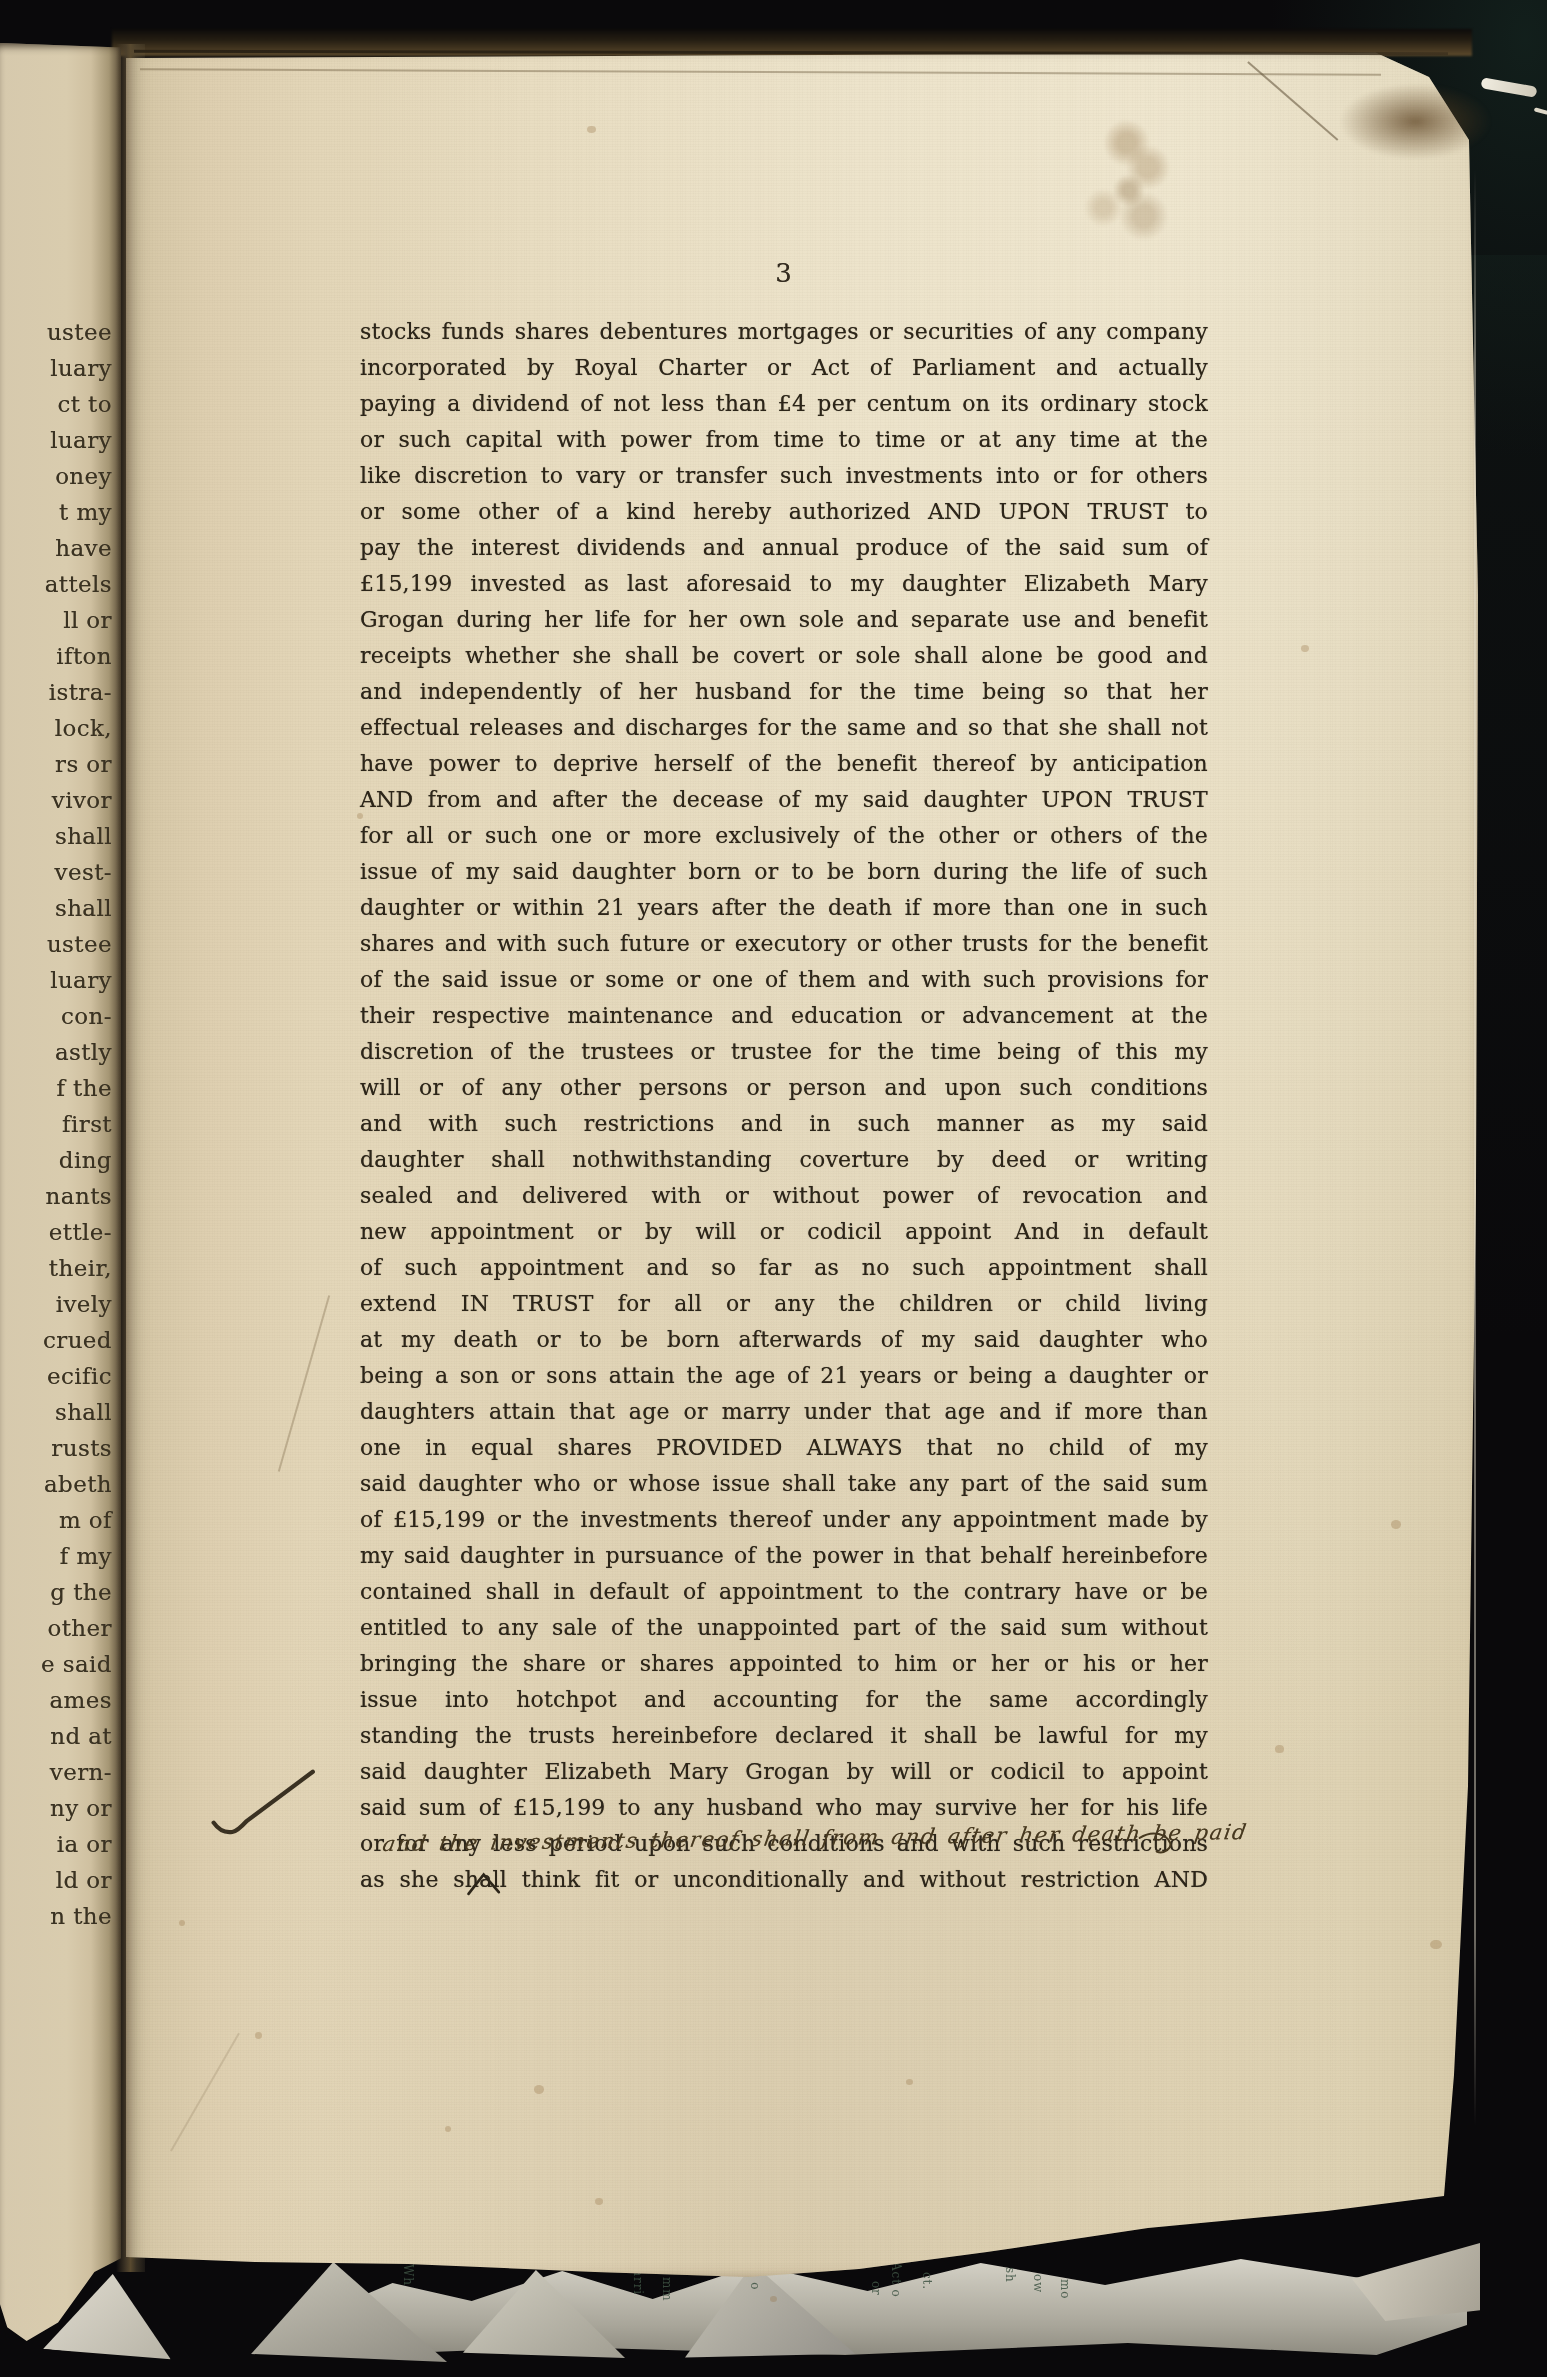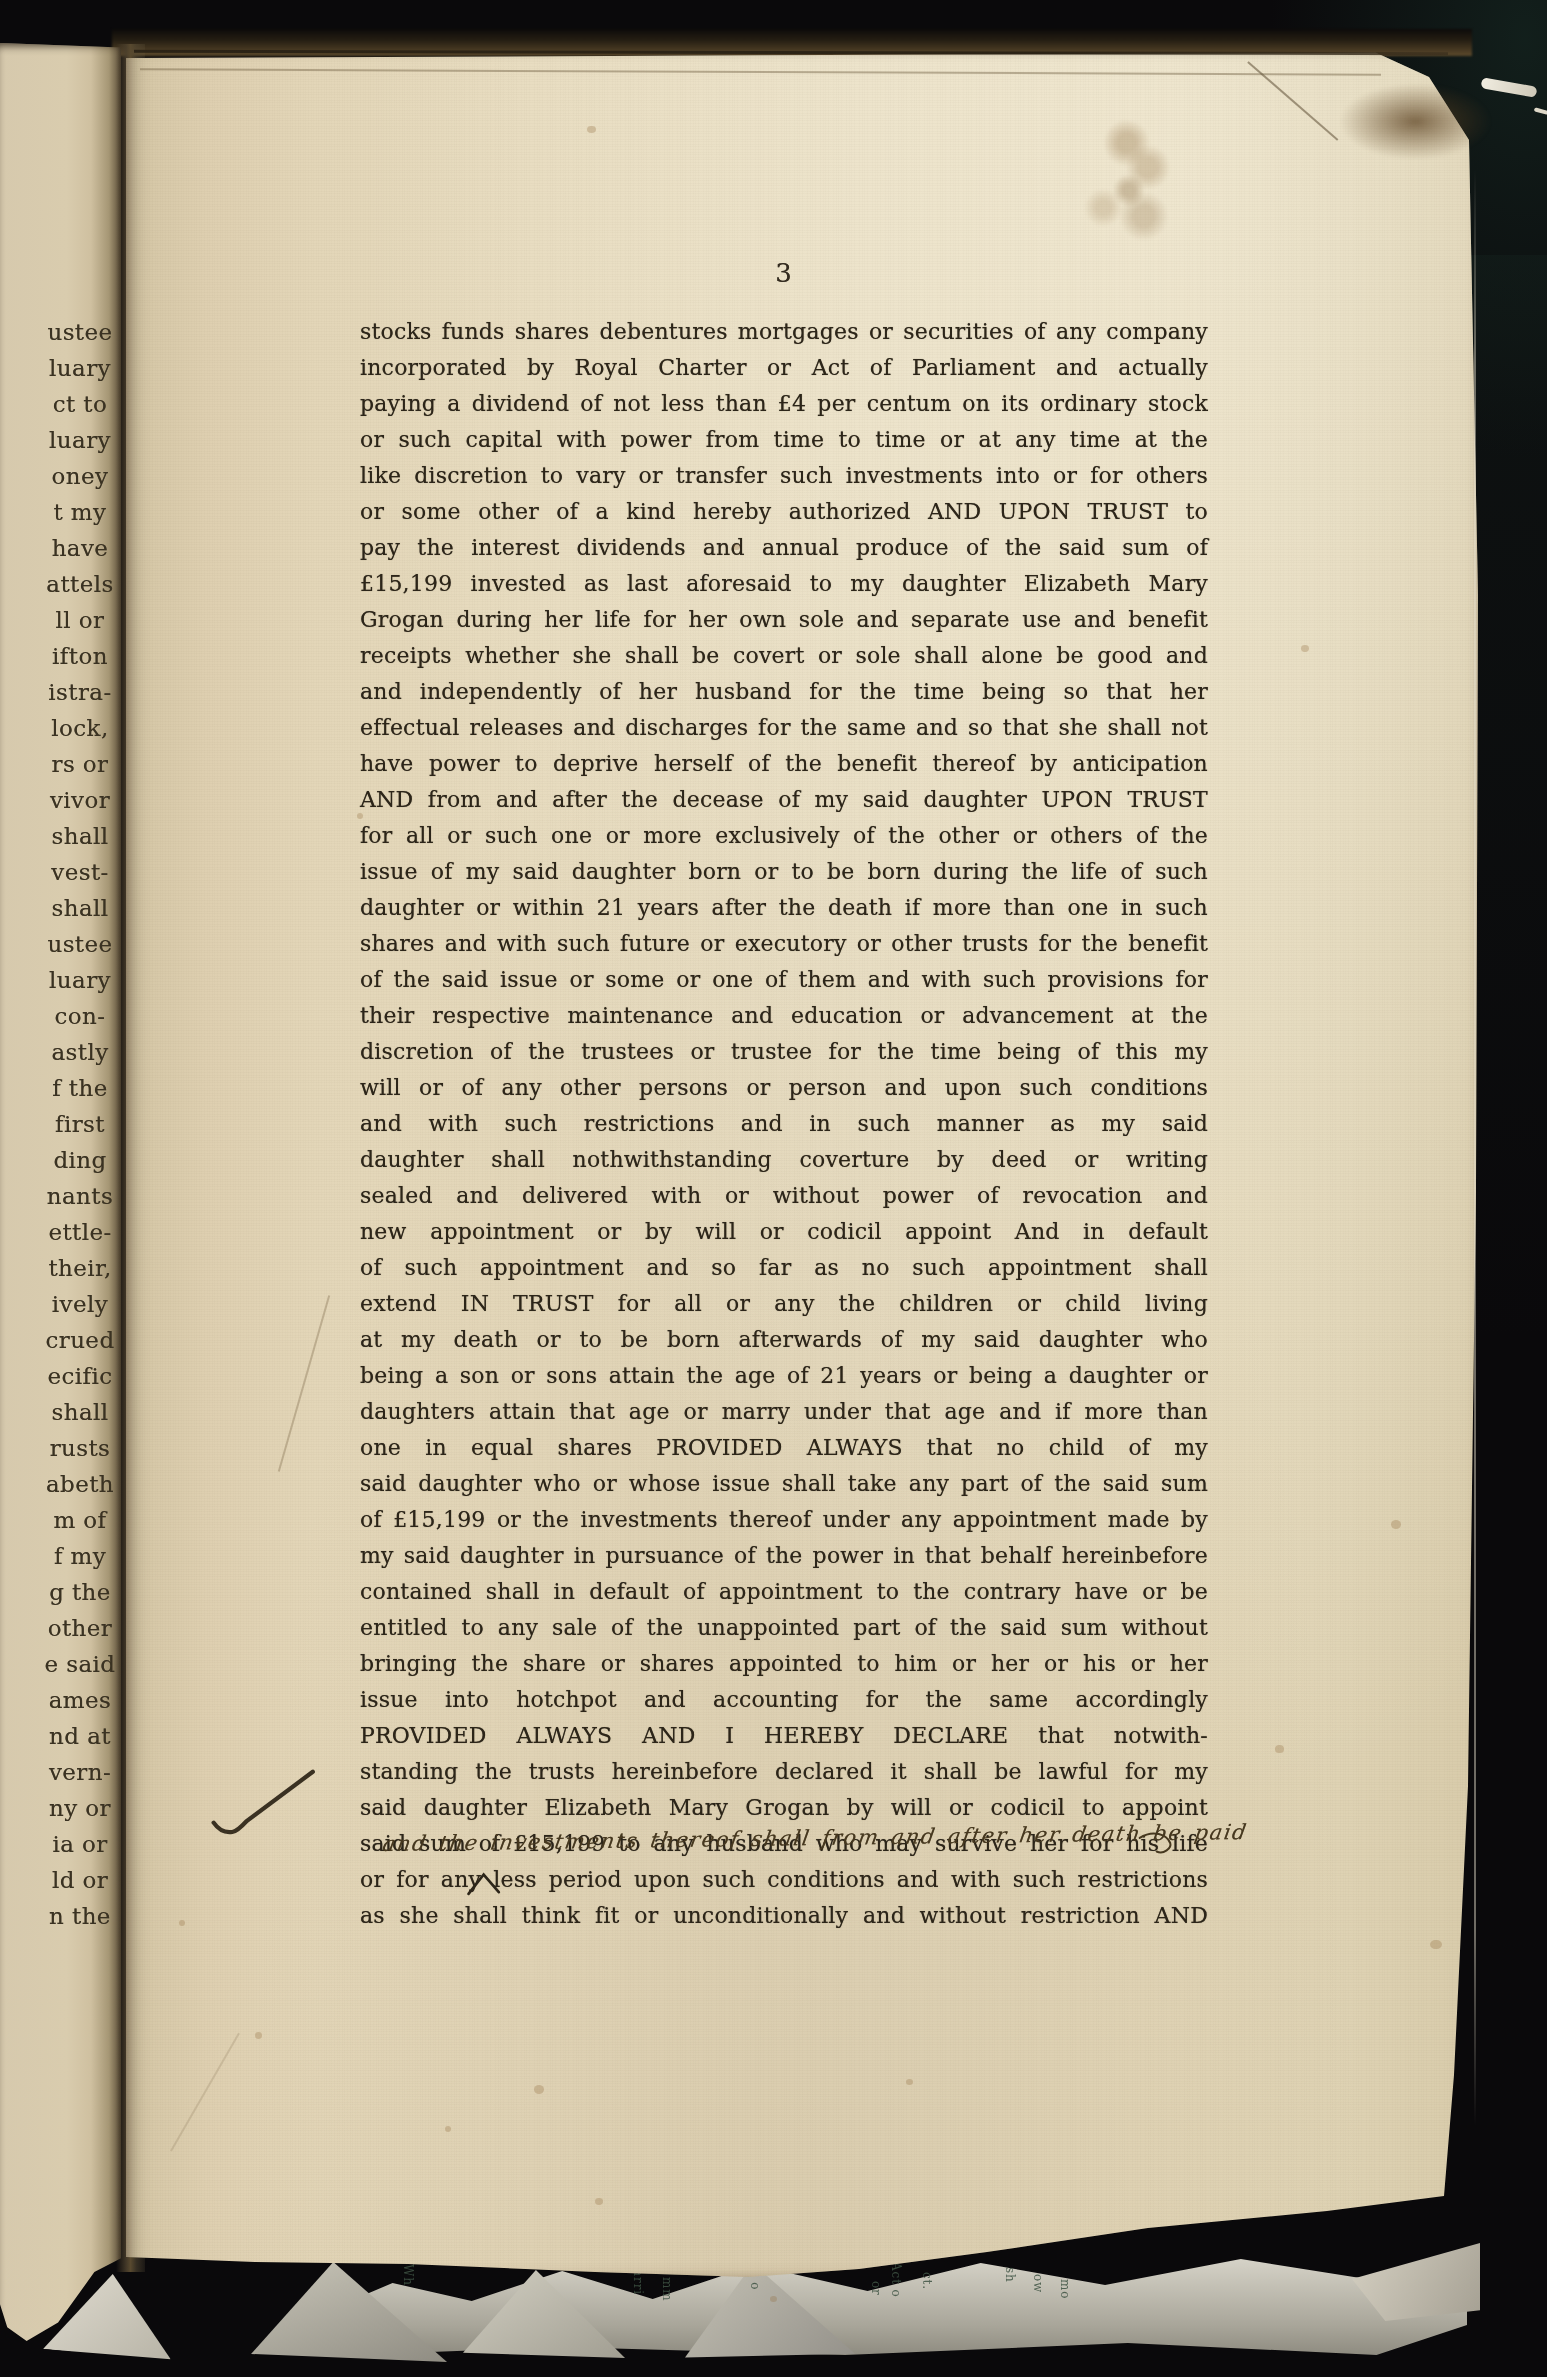--- a/index.html
+++ b/index.html
@@ -78,21 +78,21 @@
   .binding-corner{position:absolute;left:1339px;top:83px;width:153px;height:77px;z-index:6;
          background:radial-gradient(ellipse at 50% 50%, rgba(92,66,34,.75), transparent 70%);filter:blur(1.7px);}
   .sliver{position:absolute;left:1481px;top:82px;width:56px;height:11px;z-index:6;border-radius:6.8px;
          background:linear-gradient(90deg,#f0ece0,#cfc9b8);transform:rotate(10deg);}
   .sliver2{position:absolute;left:1534px;top:109px;width:13.6px;height:4.3px;z-index:6;border-radius:2.6px;
          background:#ded8c8;transform:rotate(15deg);}
   .right-edge-line{position:absolute;left:1474px;top:170px;width:1.7px;height:1956px;z-index:6;
          background:linear-gradient(180deg,transparent,rgba(235,228,208,.45) 10% 90%,transparent);}
 
   
-  .frags{position:absolute;left:0;top:314px;width:112px;z-index:7;text-align:center;padding-left:24px;}
+  .frags{position:absolute;left:0;top:314px;width:112px;z-index:7;text-align:right;}
   .frags .frag{height:36px;line-height:36px;font-size:23px;color:#3a3222;letter-spacing:0.4px;
          text-shadow:0 0 0.6px rgba(58,50,34,.6);}
 
   
   .page-number{position:absolute;left:360px;top:258px;width:848px;z-index:7;text-align:center;
          font-size:26px;color:#332b1f;letter-spacing:0.9px;text-shadow:0 0 0.6px rgba(51,43,31,.6);}
   .text-block{position:absolute;left:360px;top:314px;width:848px;z-index:7;}
   .text-block .line{height:36px;line-height:36px;font-size:22px;color:#2c2519;
          text-align:justify;text-align-last:justify;letter-spacing:0.2px;
          text-shadow:0 0 0.7px rgba(44,37,25,.65);}
@@ -258,21 +258,20 @@
       <div class="line">being a son or sons attain the age of 21 years or being a daughter or</div>
       <div class="line">daughters attain that age or marry under that age and if more than</div>
       <div class="line">one in equal shares PROVIDED ALWAYS that no child of my</div>
       <div class="line">said daughter who or whose issue shall take any part of the said sum</div>
       <div class="line">of £15,199 or the investments thereof under any appointment made by</div>
       <div class="line">my said daughter in pursuance of the power in that behalf hereinbefore</div>
       <div class="line">contained shall in default of appointment to the contrary have or be</div>
       <div class="line">entitled to any sale of the unappointed part of the said sum without</div>
       <div class="line">bringing the share or shares appointed to him or her or his or her</div>
       <div class="line">issue into hotchpot and accounting for the same accordingly</div>
-      <div class="line">PROVIDED ALWAYS AND I HEREBY DECLARE that notwith-</div>
       <div class="line">standing the trusts hereinbefore declared it shall be lawful for my</div>
       <div class="line">said daughter Elizabeth Mary Grogan by will or codicil to appoint</div>
       <div class="line">said sum of £15,199 to any husband who may survive her for his life</div>
       <div class="line">or for any less period upon such conditions and with such restrictions</div>
       <div class="line">as she shall think fit or unconditionally and without restriction AND</div>
     </div>
 
   <div class="handwriting">and the investments thereof shall from and after her death be paid</div>
 
   <svg class="flourish" width="39" height="34" viewBox="0 0 46 40">

